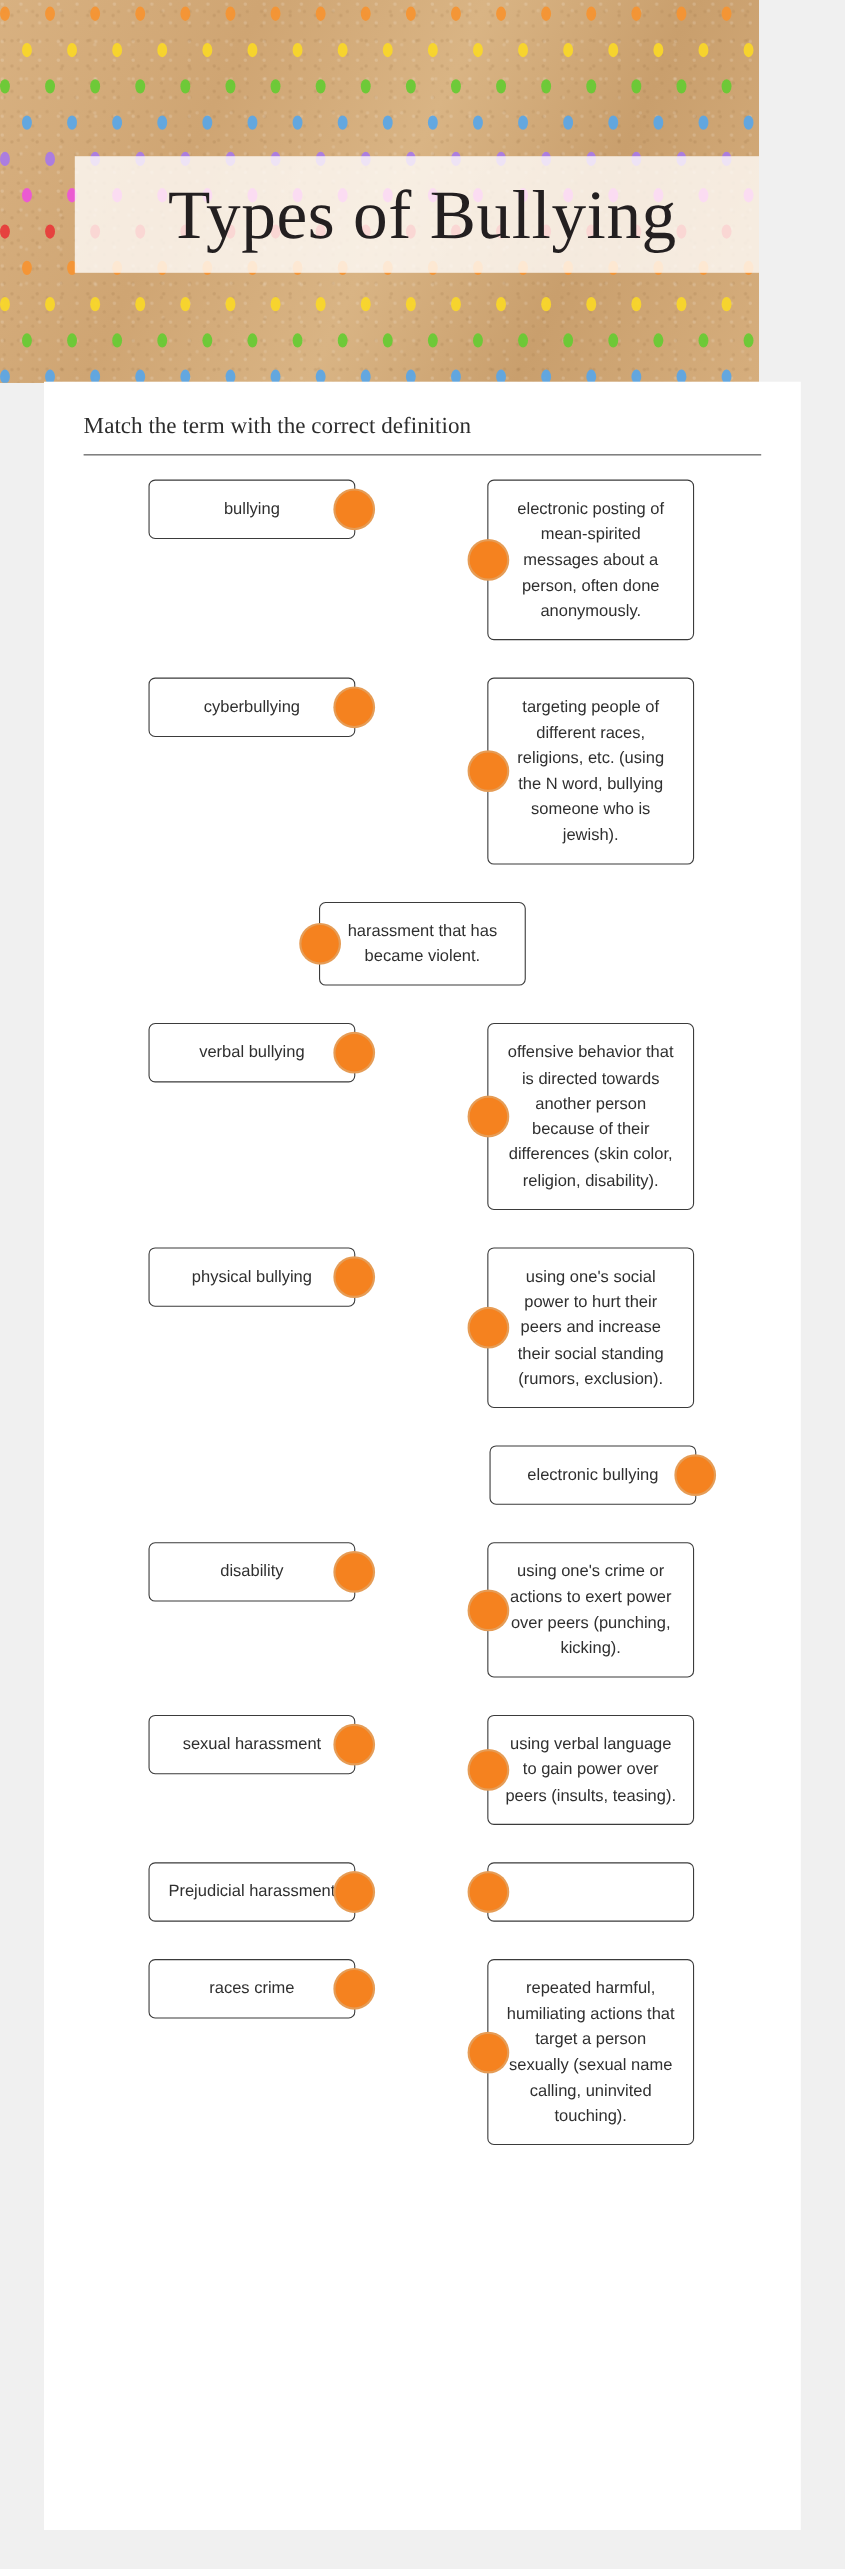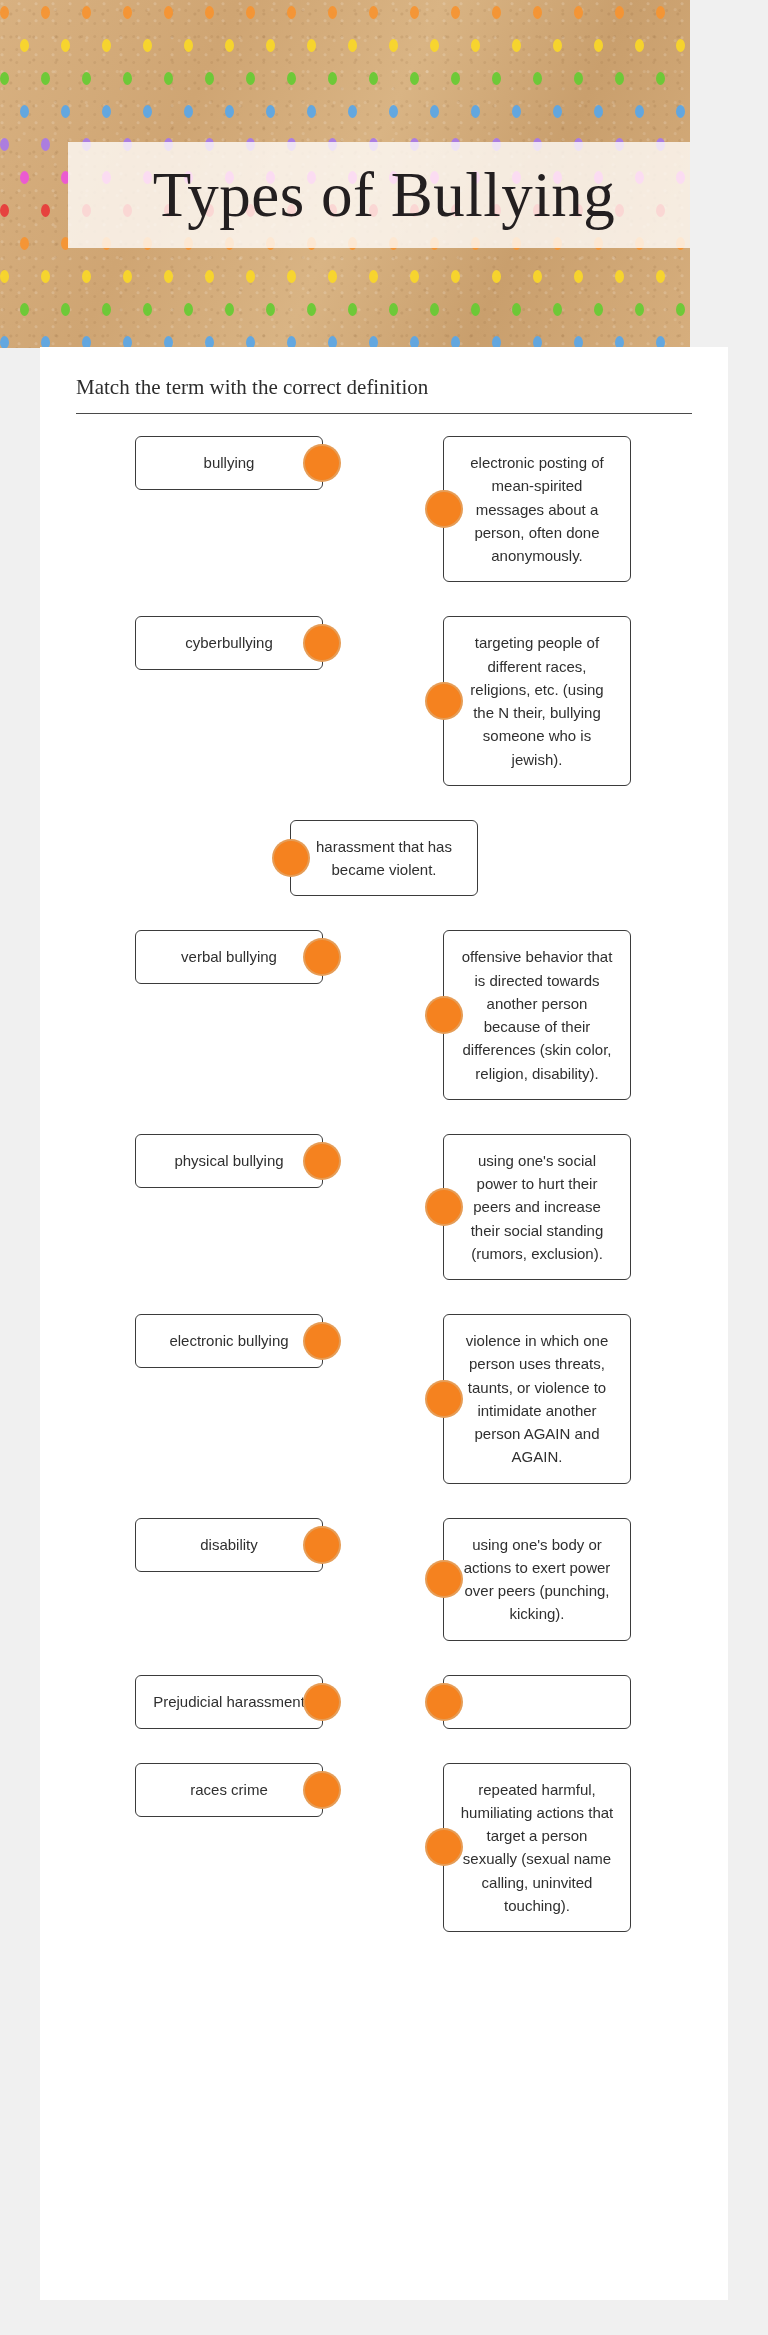--- a/index.html
+++ b/index.html
@@ -449,21 +449,21 @@
         </div>
         <div class="match-row">
           <div class="term-col">
             <div class="term-box">
               <span>cyberbullying</span>
               <div class="term-dot"></div>
             </div>
           </div>
           <div class="def-col">
             <div class="def-box">
-              <span>targeting people of different races, religions, etc. (using the N their, bullying someone who is jewish).</span>
+              <span>targeting people of different races, religions, etc. (using the N word, bullying someone who is jewish).</span>
               <div class="def-dot"></div>
             </div>
           </div>
         </div>
         <div class="match-row">
           <div class="def-col">
             <div class="def-box">
               <span>harassment that has became violent.</span>
               <div class="def-dot"></div>
             </div>
@@ -497,37 +497,45 @@
             </div>
           </div>
         </div>
         <div class="match-row">
           <div class="term-col">
             <div class="term-box">
               <span>electronic bullying</span>
               <div class="term-dot"></div>
             </div>
           </div>
-          <div class="def-col">
-            <div class="def-box">
-              <span>violence in which one person uses threats, taunts, or violence to intimidate another person AGAIN and AGAIN.</span>
-              <div class="def-dot"></div>
-            </div>
-          </div>
         </div>
         <div class="match-row">
           <div class="term-col">
             <div class="term-box">
               <span>disability</span>
               <div class="term-dot"></div>
             </div>
           </div>
           <div class="def-col">
             <div class="def-box">
-              <span>using one's body or actions to exert power over peers (punching, kicking).</span>
+              <span>using one's crime or actions to exert power over peers (punching, kicking).</span>
+              <div class="def-dot"></div>
+            </div>
+          </div>
+        </div>
+        <div class="match-row">
+          <div class="term-col">
+            <div class="term-box">
+              <span>sexual harassment</span>
+              <div class="term-dot"></div>
+            </div>
+          </div>
+          <div class="def-col">
+            <div class="def-box">
+              <span>using verbal language to gain power over peers (insults, teasing).</span>
               <div class="def-dot"></div>
             </div>
           </div>
         </div>
         <div class="match-row">
           <div class="term-col">
             <div class="term-box">
               <span>Prejudicial harassment</span>
               <div class="term-dot"></div>
             </div>

